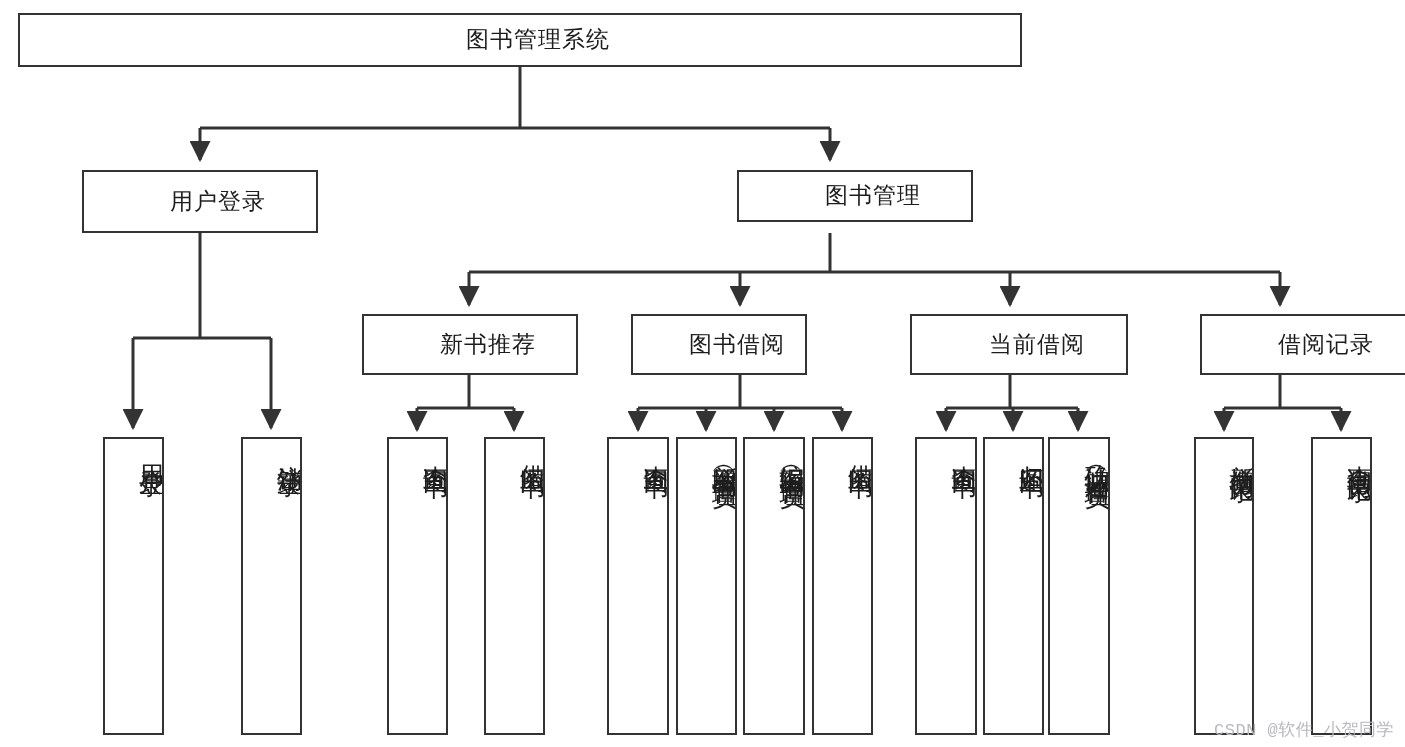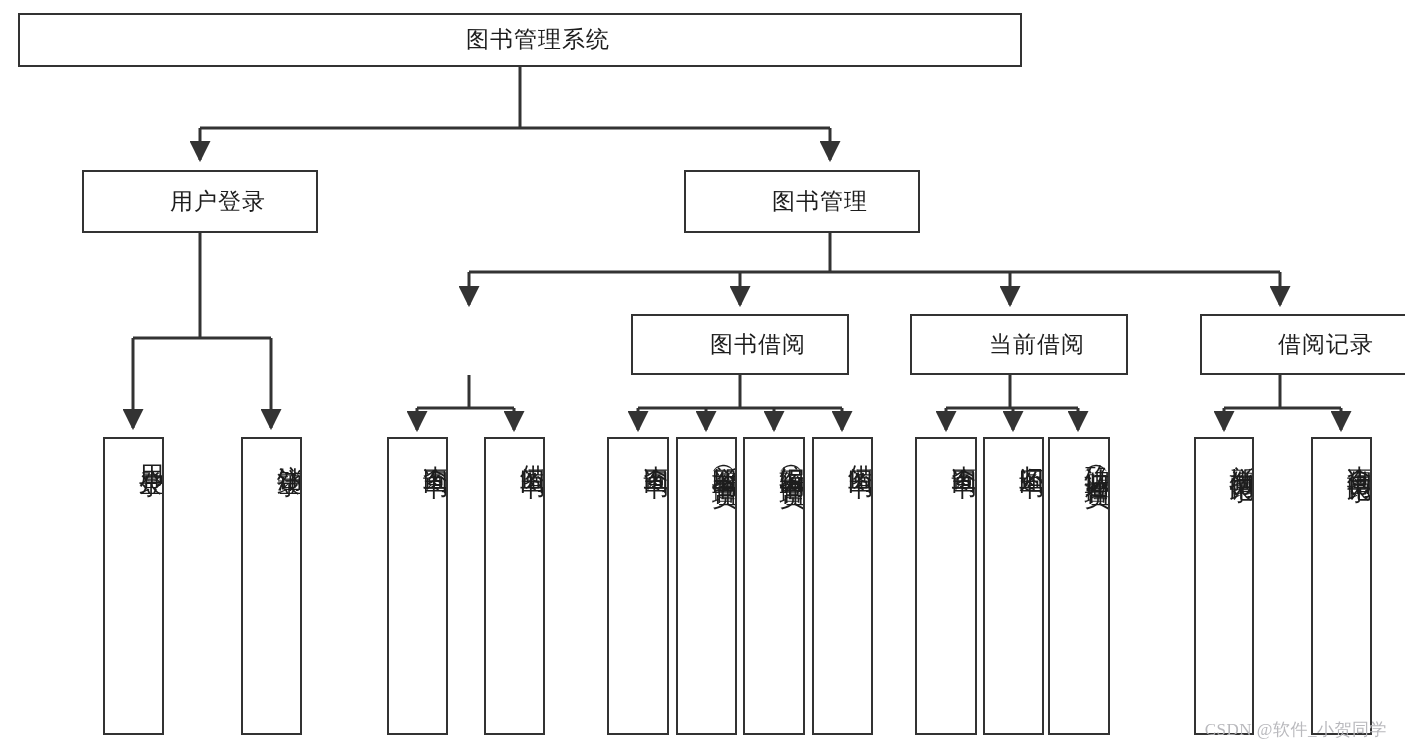--- a/index.html
+++ b/index.html
@@ -54,25 +54,25 @@
   }
   .node.vertical .node-label {
     writing-mode: vertical-rl;
     text-orientation: upright;
     font-size: 25px;
     letter-spacing: 3px;
     line-height: 1;
   }
   .watermark {
     position: absolute;
-    right: 18px;
+    right: 11px;
     bottom: 6px;
     font-size: 17px;
     color: #b9b9bd;
-    font-family: Liberation Serif, serif;
+    font-family: Liberation Mono, monospace;
     letter-spacing: 0.5px;
     white-space: nowrap;
   }
 </style>
 </head>
 <body>
 
 <div id="diagram-root">
 
   <svg class="connectors" viewBox="0 0 1405 747" xmlns="http://www.w3.org/2000/svg">
@@ -125,25 +125,28 @@
     </g>
   </svg>
 
   <div class="node horizontal" style="left:18px; top:13px; width:1004px; height:54px;">
     <span class="node-label">图书管理系统</span>
   </div>
 
   <div class="node horizontal" style="left:82px; top:170px; width:236px; height:63px;">
     <span class="node-label">用户登录</span>
   </div>
-  <div class="node horizontal" style="left:684px; top:170px; width:236px; height:63px;justify-content:center;">
+  <div class="node horizontal" style="left:737px; top:170px; width:236px; height:52px;justify-content:center;">
     <span class="node-label">图书管理</span>
   </div>
 
-  <div class="node horizontal" style="left:631px; top:314px; width:218px; height:61px;">
+  <div class="node horizontal" style="left:362px; top:314px; width:216px; height:61px;">
+    <span class="node-label">新书推荐</span>
+  </div>
+  <div class="node horizontal" style="left:631px; top:314px; width:176px; height:61px;">
     <span class="node-label">图书借阅</span>
   </div>
   <div class="node horizontal" style="left:910px; top:314px; width:218px; height:61px;">
     <span class="node-label">当前借阅</span>
   </div>
   <div class="node horizontal" style="left:1200px; top:314px; width:216px; height:61px;">
     <span class="node-label">借阅记录</span>
   </div>
 
   <div class="node vertical" style="left:103px; top:437px; width:61px; height:298px;">

